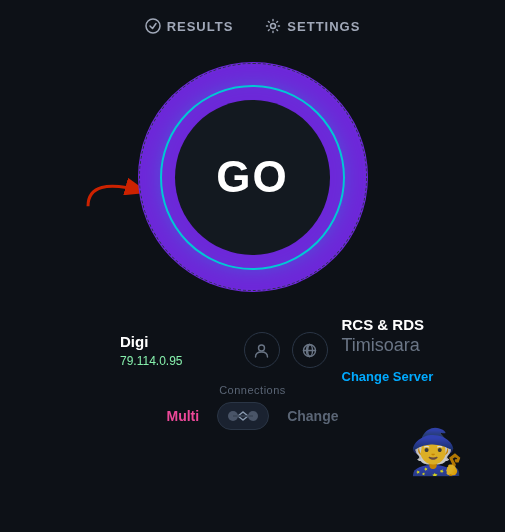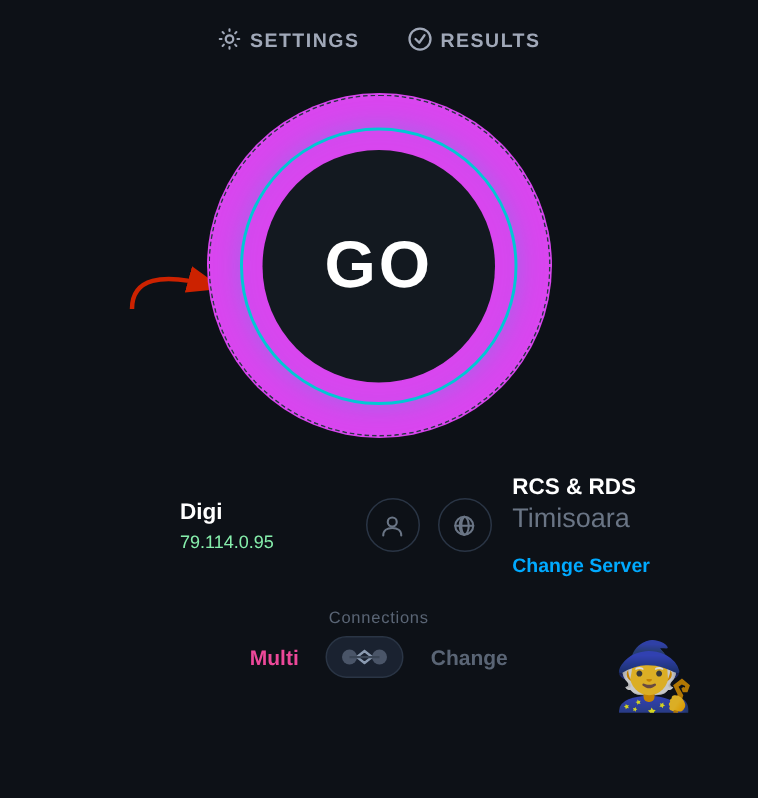--- a/index.html
+++ b/index.html
@@ -52,21 +52,21 @@
       display: flex;
       align-items: center;
       justify-content: center;
       margin-top: 18px;
     }
 
     .outer-ring {
       width: 230px;
       height: 230px;
       border-radius: 50%;
-      background: #d946ef;
+      background: #6d28d9;
       display: flex;
       align-items: center;
       justify-content: center;
       position: relative;
     }
 
     
     .outer-ring::before {
       content: '';
       position: absolute;
@@ -191,21 +191,20 @@
       color: #00aaff;
       margin-top: 13px;
       cursor: pointer;
     }
 
     
     .connections-section {
       display: flex;
       flex-direction: column;
       align-items: center;
-      margin-top: 22px;
       width: 100%;
     }
 
     .connections-label {
       font-size: 11px;
       color: #5a6575;
       letter-spacing: 0.5px;
       margin-bottom: 6px;
     }
 
@@ -257,34 +256,34 @@
       height: 50px;
     }
   </style>
 </head>
 <body>
 
 <nav class="top-nav">
   <div class="nav-item">
     <span class="nav-icon">
       <svg width="16" height="16" viewBox="0 0 16 16" fill="none">
-        <circle cx="8" cy="8" r="2.5" stroke="#a0a8b8" stroke-width="1.5"></circle>
-        <path d="M8 1.5v1.2M8 13.3v1.2M1.5 8h1.2M13.3 8h1.2M3.4 3.4l.85.85M11.75 11.75l.85.85M3.4 12.6l.85-.85M11.75 4.25l.85-.85" stroke="#a0a8b8" stroke-width="1.4" stroke-linecap="round"></path>
+        <circle cx="8" cy="8" r="7" stroke="#a0a8b8" stroke-width="1.5"></circle>
+        <path d="M5 8l2.5 2.5L11 5.5" stroke="#a0a8b8" stroke-width="1.5" stroke-linecap="round" stroke-linejoin="round"></path>
       </svg>
     </span>
-    <span>SETTINGS</span>
+    <span>RESULTS</span>
   </div>
   <div class="nav-item">
     <span class="nav-icon">
       <svg width="16" height="16" viewBox="0 0 16 16" fill="none">
-        <circle cx="8" cy="8" r="7" stroke="#a0a8b8" stroke-width="1.5"></circle>
-        <path d="M5 8l2.5 2.5L11 5.5" stroke="#a0a8b8" stroke-width="1.5" stroke-linecap="round" stroke-linejoin="round"></path>
+        <circle cx="8" cy="8" r="2.5" stroke="#a0a8b8" stroke-width="1.5"></circle>
+        <path d="M8 1.5v1.2M8 13.3v1.2M1.5 8h1.2M13.3 8h1.2M3.4 3.4l.85.85M11.75 11.75l.85.85M3.4 12.6l.85-.85M11.75 4.25l.85-.85" stroke="#a0a8b8" stroke-width="1.4" stroke-linecap="round"></path>
       </svg>
     </span>
-    <span>RESULTS</span>
+    <span>SETTINGS</span>
   </div>
 </nav>
 
 <div class="gauge-container">
 
   <div class="red-arrow">
     <svg class="arrow-svg" viewBox="0 0 80 50">
       <defs>
         <marker id="arrowhead" markerWidth="8" markerHeight="6" refX="6" refY="3" orient="auto">
           <polygon points="0 0, 8 3, 0 6" fill="#cc2200"></polygon>

